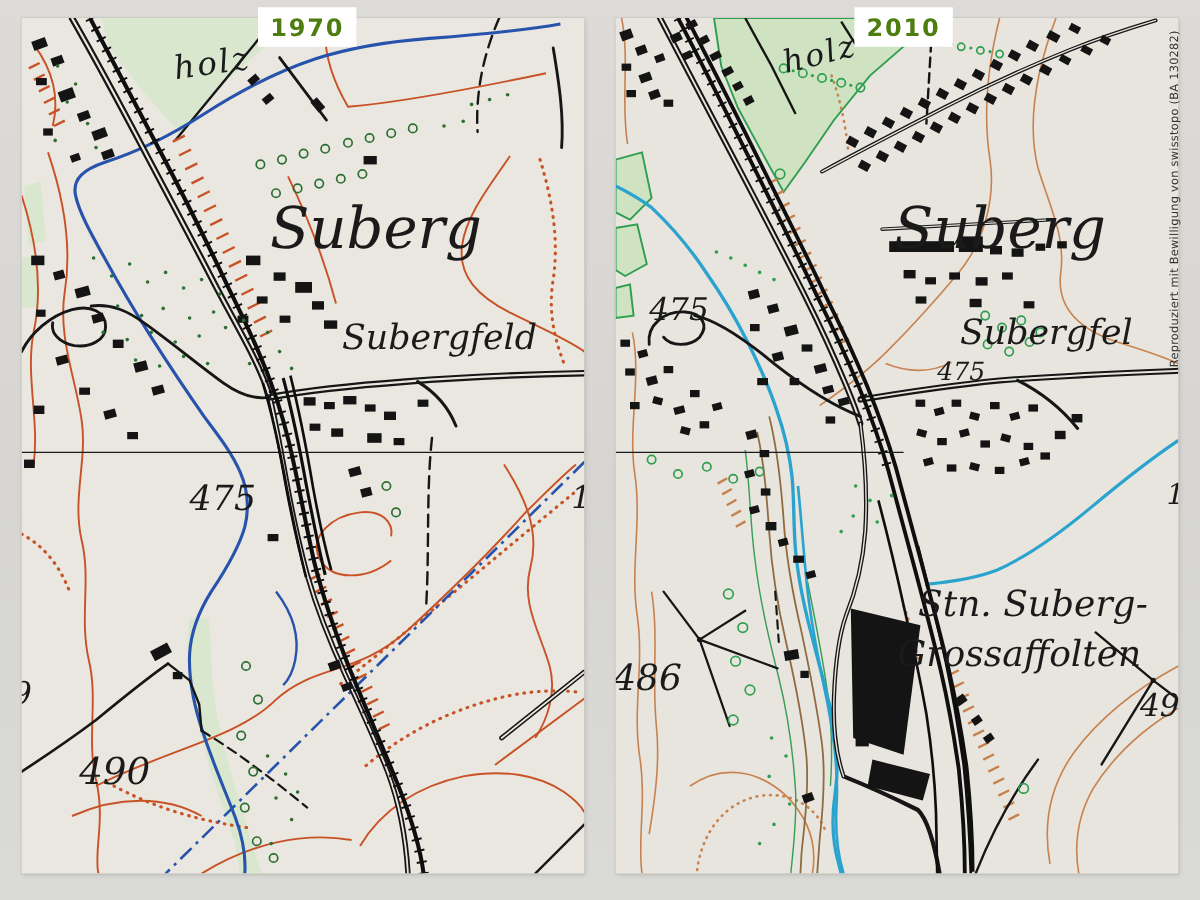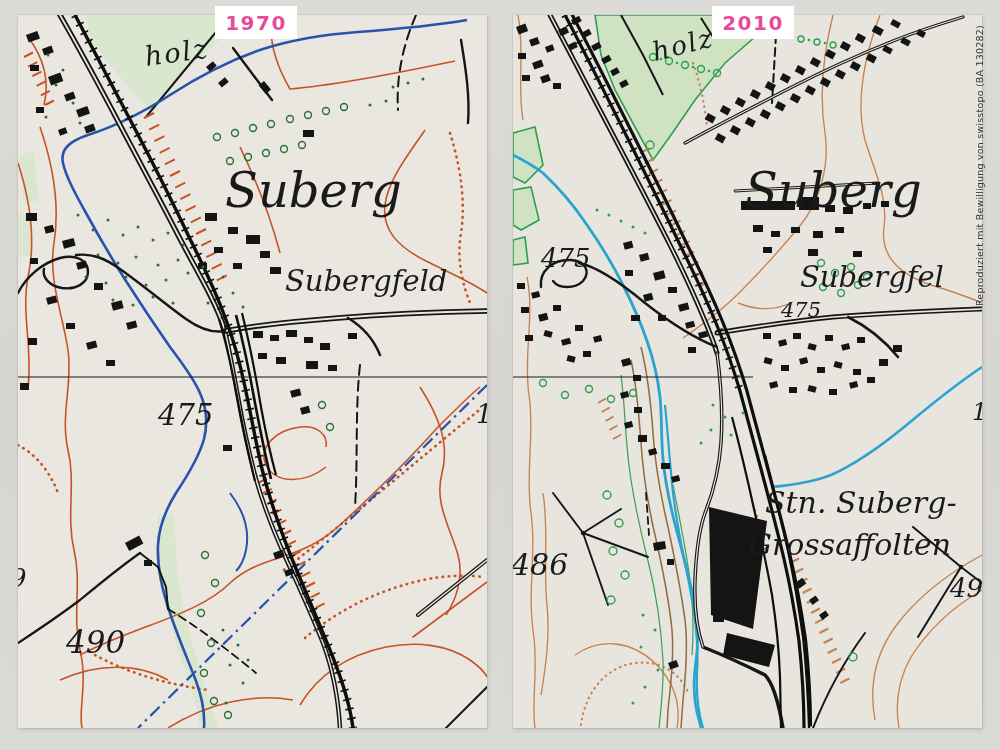--- a/index.html
+++ b/index.html
@@ -10,21 +10,21 @@
     font-family:"DejaVu Sans",sans-serif;
   }
   .panel{
     position:absolute;top:15px;width:469px;height:713px;overflow:hidden;
     box-shadow:0 0 0 1px rgba(0,0,0,0.05), 1px 2px 4px rgba(0,0,0,0.12);
   }
   #panel-1970{left:18px;background:#e9e7df;}
   #panel-2010{left:513px;background:#e7e5de;}
   .year-tag{
     position:absolute;top:6px;height:33px;width:82px;background:#ffffff;
-    color:#ec4899;display:flex;align-items:center;justify-content:center;
+    color:#4d7c0f;display:flex;align-items:center;justify-content:center;
     font-weight:bold;font-size:20px;letter-spacing:1.5px;z-index:5;
   }
   #year-1970{left:215px;}
   #year-2010{left:712px;}
   .attribution{
     position:absolute;left:974px;top:306px;width:268px;
     transform:rotate(-90deg);transform-origin:0 0;
     font-size:9.5px;color:#333;letter-spacing:0.2px;white-space:nowrap;
   }
   svg{display:block;}

